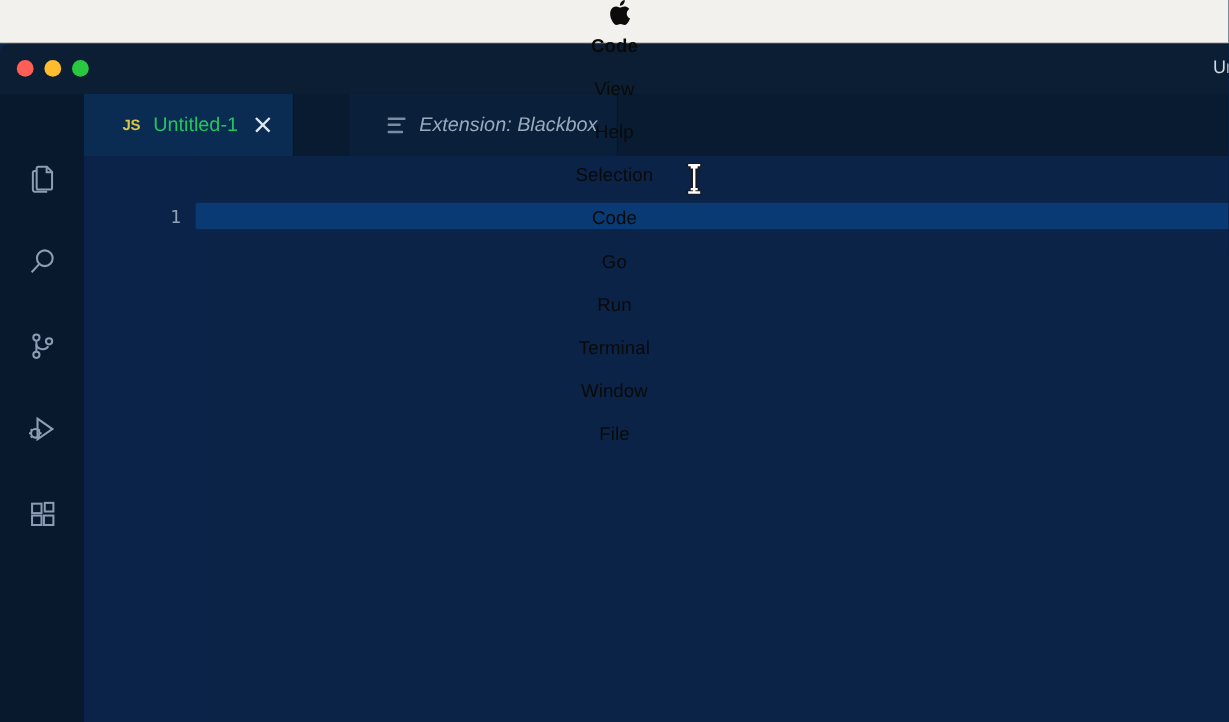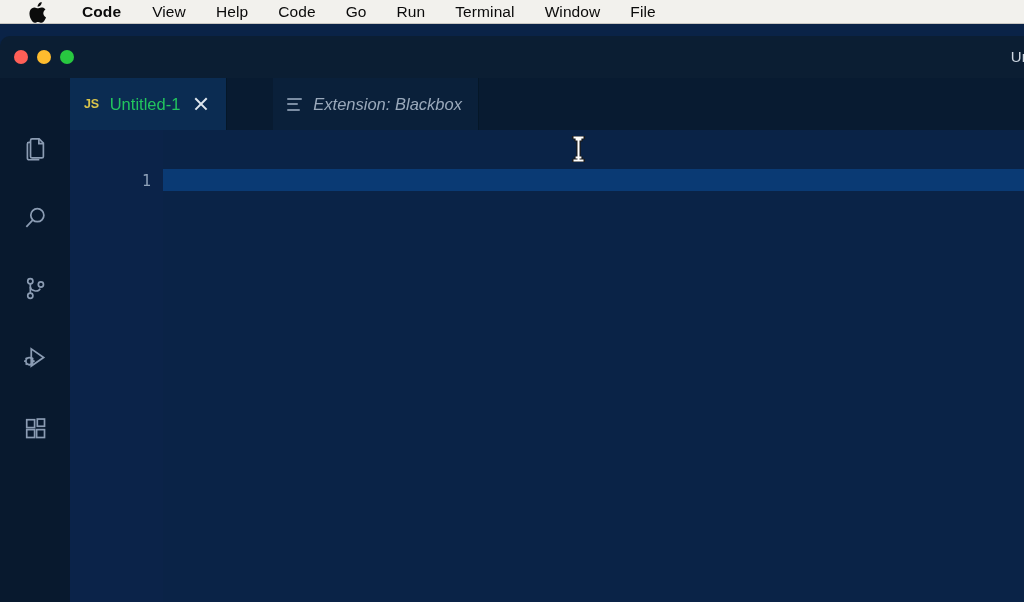--- a/index.html
+++ b/index.html
@@ -20,26 +20,27 @@
     height: 602px;
     background: #0a2347;
     overflow: hidden;
   }
 
   
   .menubar {
     position: absolute;
     left: 0; top: 0;
     width: 1024px;
-    height: 24px;
+    height: 36px;
     background: #f2f1ed;
     display: flex;
     align-items: center;
     z-index: 40;
     box-shadow: inset 0 -1px 0 #c9c7c2;
+    flex-direction: column;
   }
   .menubar .apple {
     margin-left: 26px;
     margin-right: 18px;
     display: flex;
     align-items: center;
     justify-content: center;
     width: 22px;
     height: 26px;
   }
@@ -139,21 +140,21 @@
     height: 52px;
     background: #081b31;
     display: flex;
     align-items: stretch;
     z-index: 12;
   }
   .tab {
     display: flex;
     align-items: center;
     height: 52px;
-    padding: 0 16px 0 14px;
+    padding: 0 16px 0 32px;
     cursor: pointer;
     position: relative;
     box-sizing: border-box;
   }
   .tab.active {
     background: #0b2c52;
     border-right: 1px solid #051728;
   }
   .tab.inactive {
     background: #0a203a;
@@ -280,20 +281,21 @@
   <div class="menubar">
     <div class="apple">
       <svg width="17" height="21" viewBox="0 0 17 21">
         <path d="M11.6 3.3c.7-.85 1.2-2.03 1.06-3.2-1.02.04-2.25.68-2.98 1.53-.65.75-1.23 1.95-1.07 3.1 1.14.09 2.3-.58 2.99-1.43z" fill="#0b0b0b"></path>
         <path d="M12.64 5.4c-1.66-.1-3.07.94-3.86.94-.8 0-2.01-.9-3.31-.87C3.76 5.5 2.17 6.48 1.3 8.02c-1.8 3.1-.47 7.7 1.28 10.22.86 1.23 1.88 2.61 3.22 2.56 1.29-.05 1.78-.83 3.34-.83 1.56 0 2 .83 3.36.8 1.39-.02 2.27-1.25 3.12-2.49.98-1.42 1.39-2.8 1.41-2.87-.03-.01-2.71-1.04-2.74-4.13-.02-2.58 2.11-3.82 2.21-3.88-1.21-1.78-3.09-1.98-3.76-2.02z" fill="#0b0b0b"></path>
       </svg>
     </div>
     <div class="menu-item app-name">Code</div>
     <div class="menu-item">View</div>
     <div class="menu-item">Help</div>
+    <div class="menu-item">Selection</div>
     <div class="menu-item">Code</div>
     <div class="menu-item">Go</div>
     <div class="menu-item">Run</div>
     <div class="menu-item">Terminal</div>
     <div class="menu-item">Window</div>
     <div class="menu-item">File</div>
   </div>
 
   <div class="vswindow">
 

